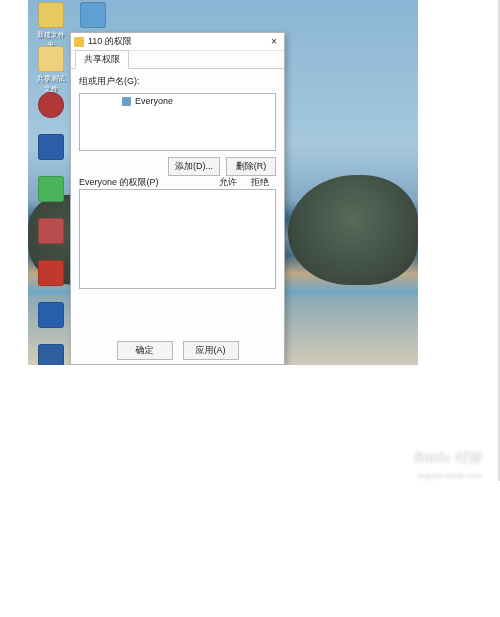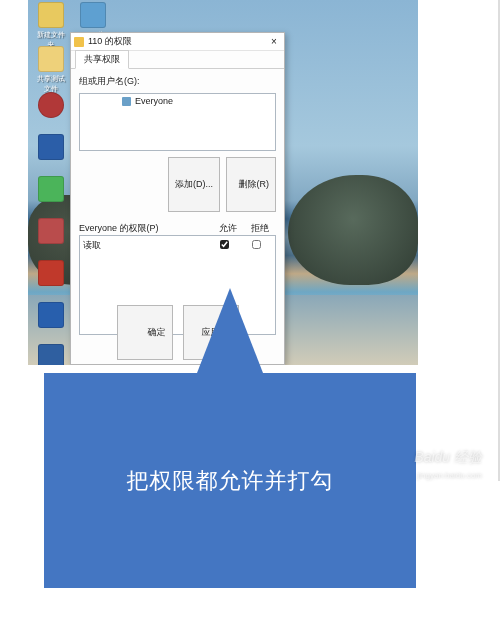--- a/index.html
+++ b/index.html
@@ -82,25 +82,25 @@
   .userlist {
     width: 100%; height: 58px;
     border: 1px solid #aeb8c2;
     background: #fff;
     padding: 2px;
   }
   .user-row { display:flex; align-items:center; gap:4px; font-size:9px;margin-left:40px;}
   .user-row .uic{width:9px;height:9px;background:#6aa0c8;border-radius:1px;}
   .btn-row { display:flex; justify-content:flex-end; gap:6px; margin-top:6px;}
   .btn {
-    min-width:50px; padding:20px 6px; font-size:9px;
+    min-width:50px; padding:2px 6px; font-size:9px;
     background:#f4f4f4; border:1px solid #b8b8b8; cursor:pointer;
-    text-align:right;
-  }
-  .perm-header { display:flex; margin-top:10px; font-size:9px;}
+    text-align:center;
+  }
+  .perm-header { display:flex; font-size:9px;}
   .perm-header .h1 { flex:1;}
   .perm-header .h2,.perm-header .h3{ width:32px; text-align:center;}
   .perm-list { border:1px solid #aeb8c2; background:#fff; height:100px; padding:2px 0;}
   .perm-row { display:flex; align-items:center; font-size:9px; padding:1px 3px;}
   .perm-row .pn{ flex:1;}
   .perm-row .cb{ width:32px; text-align:center;}
   .cb input{ width:9px;height:9px; accent-color:#222;}
   .footer-btns {
     position:absolute; bottom:4px; left:0; right:0;
     display:flex; justify-content:center; gap:10px;
@@ -187,36 +187,27 @@
         <div class="btn-row">
           <div class="btn">添加(D)...</div>
           <div class="btn">删除(R)</div>
         </div>
         <div class="perm-header">
           <div class="h1">Everyone 的权限(P)</div>
           <div class="h2">允许</div>
           <div class="h3">拒绝</div>
         </div>
         <div class="perm-list">
-          <div class="perm-row">
-            <div class="pn">读取</div>
-            <div class="cb"><input type="checkbox" checked="" style=""></div>
-            <div class="cb"><input type="checkbox" style=""></div>
-          </div>
         </div>
       </div>
       <div class="footer-btns">
         <div class="btn" style="min-width:56px">确定</div>
         <div class="btn" style="min-width:56px">应用(A)</div>
       </div>
     </div>
   </div>
 
-  <div class="callout">
-    <div class="callout-arrow"></div>
-    <div class="callout-text">把权限都允许并打勾</div>
-  </div>
 
   <div class="watermark">
     <span>Baidu 经验</span><br>
     <span class="sub">jingyan.baidu.com</span>
   </div>
 </div>
 
 </body></html>

